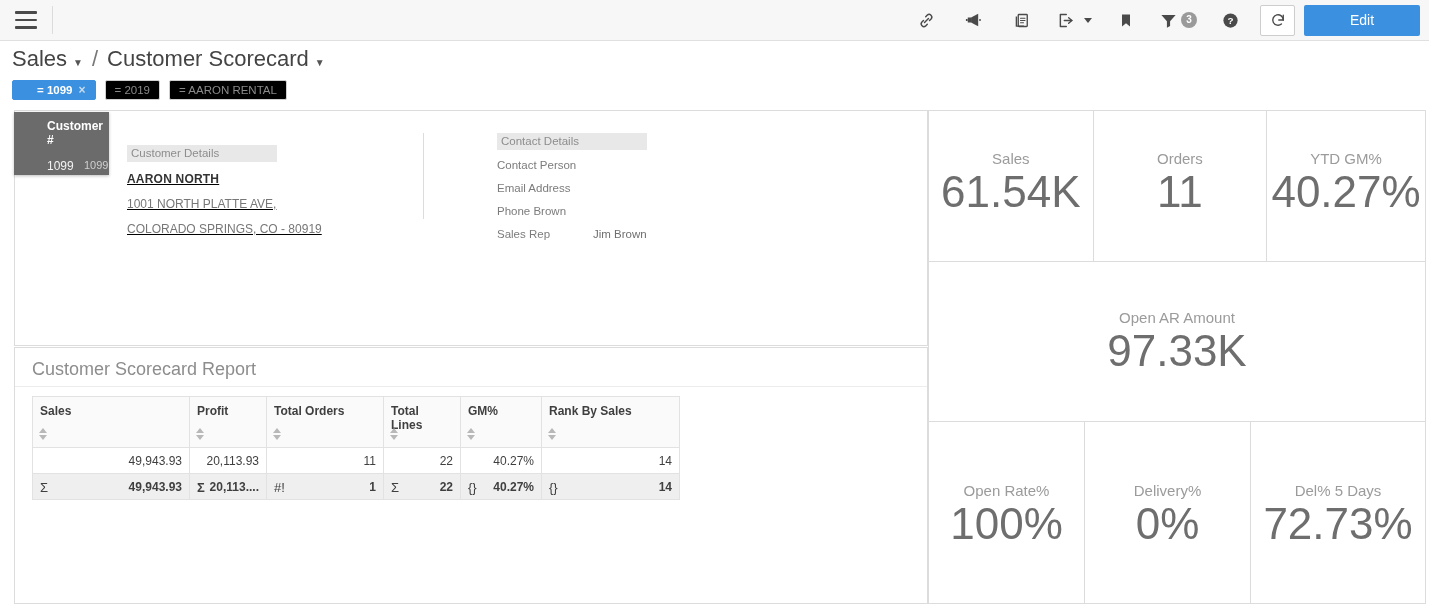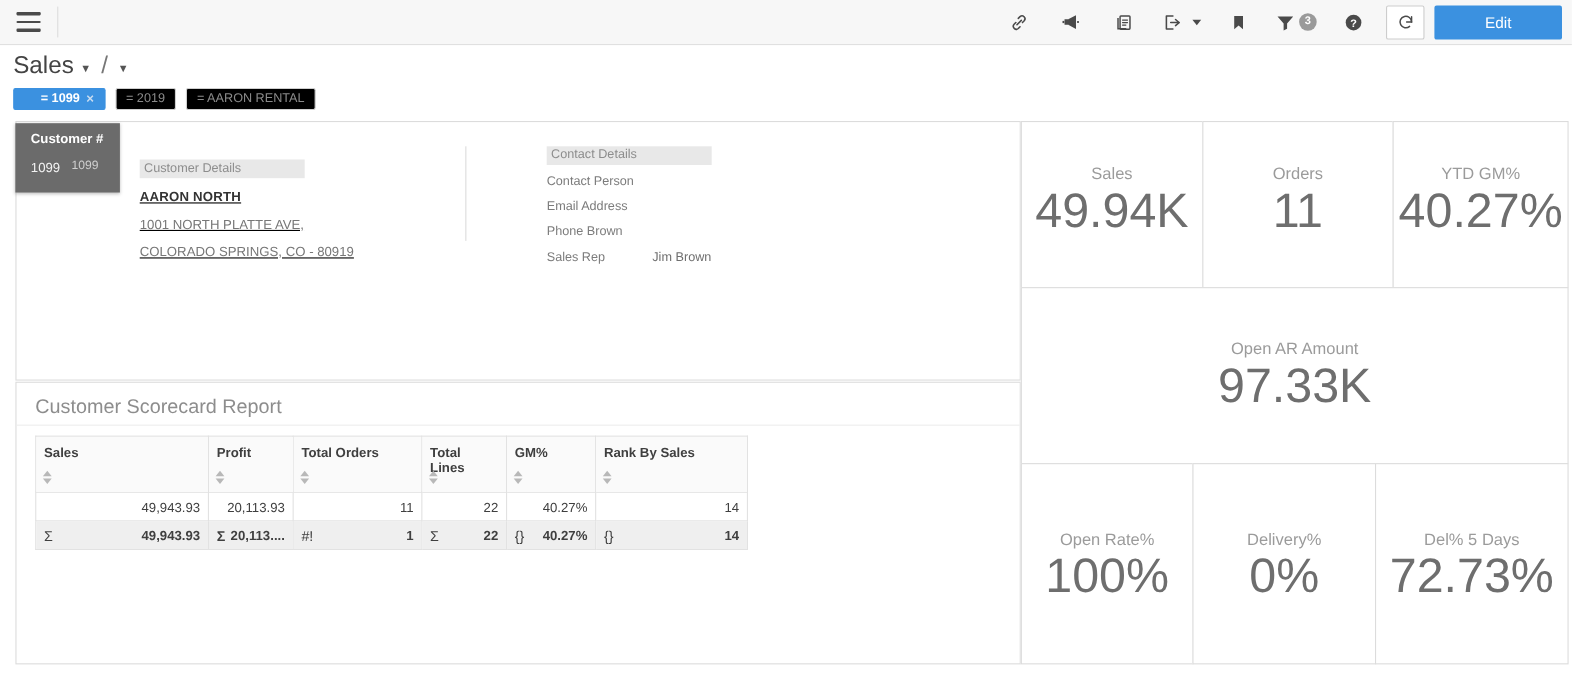--- a/index.html
+++ b/index.html
@@ -144,20 +144,21 @@
   
   .kpi-row-1 .kpi-inner { margin-top: -6px; }
   .kpi-row-3 .kpi-inner { margin-top: 4px; }
   .kpi-inner { display: flex; flex-direction: column; align-items: center; }
 
   
   .tooltip {
     position: absolute; left: 14px; top: 112px; width: 95px; height: 63px;
     background: #6b6b6b; color: #f0f0f0; font-size: 12px; z-index: 40;
     box-shadow: 0 1px 3px rgba(0,0,0,.25);
+    padding-left: 19px;
   }
   .tt-head { font-weight: bold; padding: 7px 0 0 14px; font-size: 12px; color: #ffffff; }
   .tt-row { display: flex; padding: 12px 0 0 14px; font-size: 12px; }
   .tt-c1 { width: 37px; color: #f2f2f2; }
   .tt-c2 { color: #cfcfcf; font-size: 11px; }
 </style>
 </head>
 <body>
 
 <div id="app">
@@ -235,20 +236,21 @@
       </div>
 
       <button class="edit-btn">Edit</button>
     </div>
   </div>
 
   <div class="breadcrumb">
     <span class="bc-link">Sales</span>
     <span class="bc-caret">▼</span>
     <span class="bc-sep">/</span>
+    <span class="bc-link">Customer Scorecard</span>
     <span class="bc-caret">▼</span>
   </div>
 
   <div class="chips">
     <div class="chip selected">
       <span>= 1099</span>
       <span class="chip-x">×</span>
     </div>
     <div class="chip">
       <span>= 2019</span>
@@ -388,21 +390,21 @@
       </tbody>
     </table>
   </div>
 
   <div class="kpi-grid">
 
     <div class="kpi-row kpi-row-1">
       <div class="kpi-cell w-sales">
         <div class="kpi-inner">
           <div class="kpi-label">Sales</div>
-          <div class="kpi-value big">49.94K</div>
+          <div class="kpi-value big">61.54K</div>
         </div>
       </div>
       <div class="kpi-cell w-orders">
         <div class="kpi-inner">
           <div class="kpi-label">Orders</div>
           <div class="kpi-value big">11</div>
         </div>
       </div>
       <div class="kpi-cell w-ytd">
         <div class="kpi-inner">

